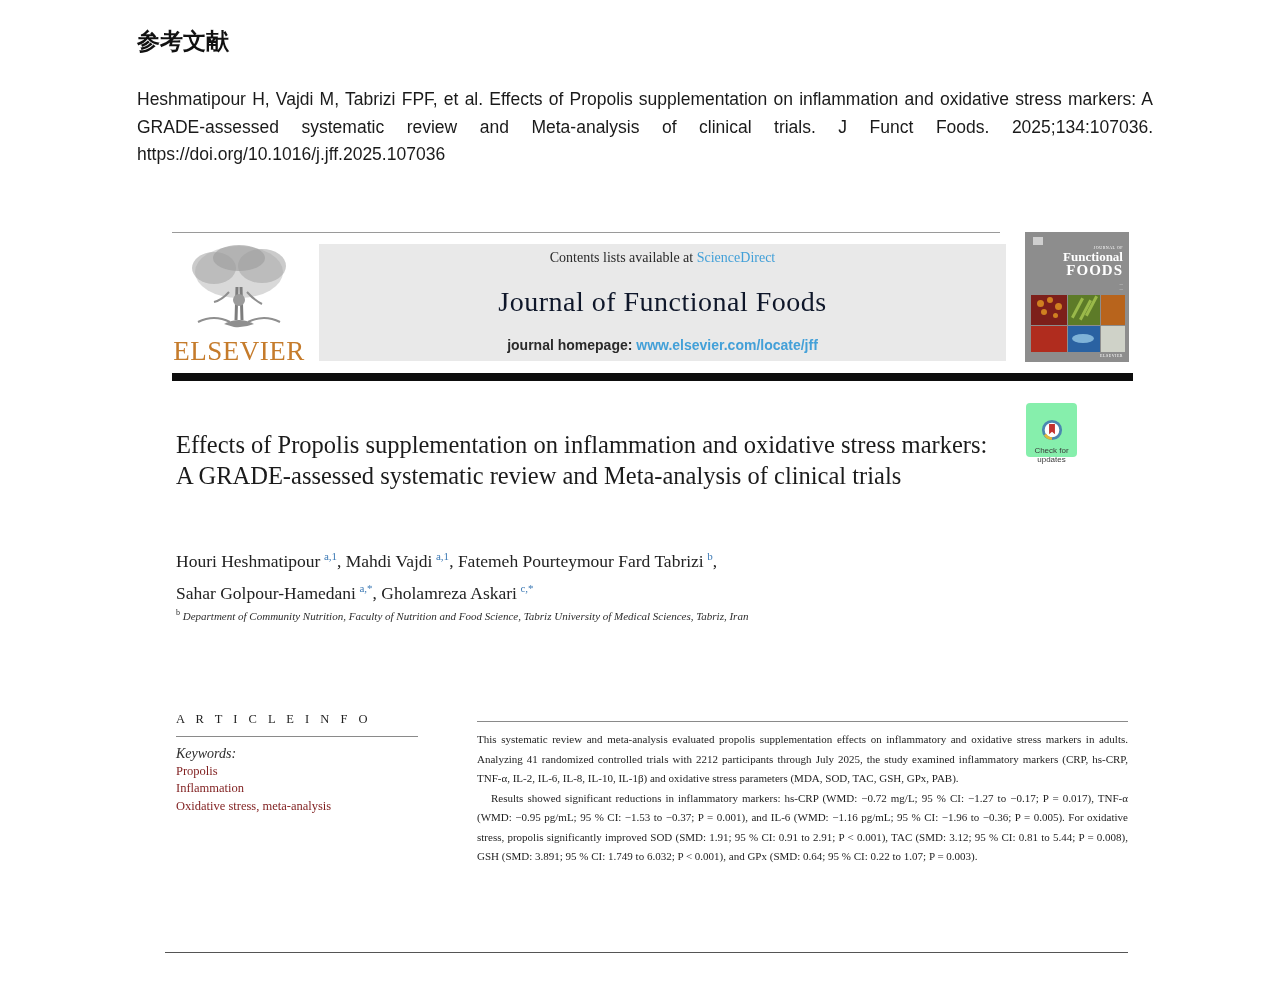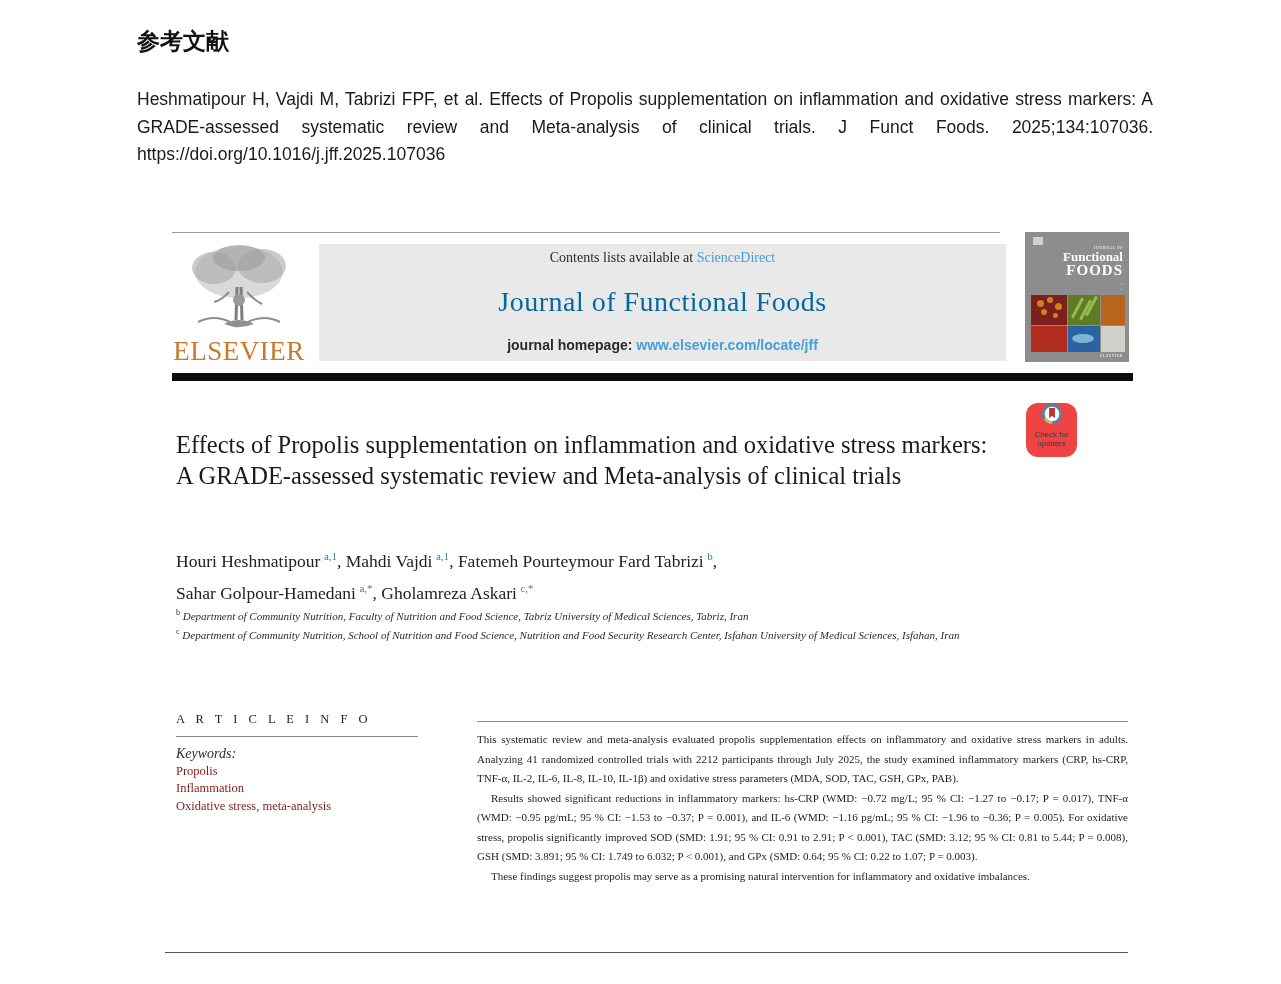--- a/index.html
+++ b/index.html
@@ -36,21 +36,21 @@
     letter-spacing: 0.5px; margin-top: 2px;
   }
   .banner {
     position: absolute; left: 147px; top: 12px; width: 687px; height: 117px;
     background: #e9e9e9; text-align: center;
     display: flex; flex-direction: column; justify-content: space-between;
     padding: 6px 0 8px 0;
   }
   .contents-line { font-size: 14px; color: #2a2a2a; }
   .link-blue { color: #43a0d8; }
-  .journal-title { font-size: 28px; color: #0369a1; letter-spacing: 0.5px; }
+  .journal-title { font-size: 28px; color: #0f172a; letter-spacing: 0.5px; }
   .homepage-line { font-family: "Liberation Sans", sans-serif; font-size: 14px; font-weight: bold; color: #2a2a2a; }
   .homepage-line .link-blue { font-weight: bold; }
 
   
   .cover {
     position: absolute; left: 853px; top: 0; width: 104px; height: 130px;
     background: #8d8d8d; padding: 5px 6px 4px 6px;
     display: flex; flex-direction: column;
   }
   .cover-logo { width: 10px; height: 8px; background: #cfcfcf; margin-left: 2px; }
@@ -72,21 +72,21 @@
   .t5 { background: #2a62a2; position: relative; overflow: hidden; }
   .t5 .fish { position: absolute; left: 4px; top: 8px; width: 22px; height: 9px; background: #7fb3d8; border-radius: 50%; }
   .t6 { background: #cfd2c8; }
   .cover-footer { font-size: 4px; color: #ffffff; text-align: right; margin-top: auto; letter-spacing: 0.5px; }
 
   .black-bar { position: absolute; left: 7px; top: 148px; width: 961px; height: 8px; background: #0d0d0d; }
 
   
   .badge {
     position: absolute; left: 861px; top: 178px; width: 51px; height: 54px;
-    background: #ef4444; border-radius: 12px; text-align: center; padding-top: 0;
+    background: #86efac; border-radius: 4px; text-align: center; padding-top: 16px;
   }
   .badge-text { font-family: "Liberation Sans", sans-serif; font-size: 8px; line-height: 9px; color: #3a3a3a; margin-top: 1px; }
 
   
   .art-title {
     position: absolute; left: 11px; top: 204px; width: 812px;
     font-size: 24.5px; font-weight: normal; color: #1b1b1b; line-height: 31px;
   }
   .authors {
     position: absolute; left: 11px; top: 318px; width: 770px;
@@ -199,34 +199,32 @@
     <span><span>Houri Heshmatipour</span> <sup>a,1</sup><span>, </span></span>
     <span><span>Mahdi Vajdi</span> <sup>a,1</sup><span>, </span></span>
     <span><span>Fatemeh Pourteymour Fard Tabrizi</span> <sup>b</sup><span>,</span></span>
     <br>
     <span><span>Sahar Golpour-Hamedani</span> <sup>a,*</sup><span>, </span></span>
     <span><span>Gholamreza Askari</span> <sup>c,*</sup><span></span></span>
   </div>
 
   <div class="affils">
     <div><sup>b</sup><span> Department of Community Nutrition, Faculty of Nutrition and Food Science, Tabriz University of Medical Sciences, Tabriz, Iran</span></div>
-    <div><sup>c</sup><span> Department of Community Nutrition, School of Nutrition and Food Science, Nutrition and Food Security Research Center, Isfahan University of Medical Sciences, Isfahan, Iran</span></div>
   </div>
 
   <div class="cols">
     <div class="col-left">
       <div class="sec-heading">A R T I C L E  I N F O</div>
       <hr class="sec-rule">
       <div class="kw-label">Keywords:</div>
       <div class="kw-item">Propolis</div>
       <div class="kw-item">Inflammation</div>
       <div class="kw-item">Oxidative stress, meta-analysis</div>
     </div>
     <div class="col-right">
       <hr class="sec-rule">
       <p class="abs-par">This systematic review and meta-analysis evaluated propolis supplementation effects on inflammatory and oxidative stress markers in adults. Analyzing 41 randomized controlled trials with 2212 participants through July 2025, the study examined inflammatory markers (CRP, hs-CRP, TNF-α, IL-2, IL-6, IL-8, IL-10, IL-1β) and oxidative stress parameters (MDA, SOD, TAC, GSH, GPx, PAB).</p>
       <p class="abs-par indent">Results showed significant reductions in inflammatory markers: hs-CRP (WMD: −0.72 mg/L; 95 % CI: −1.27 to −0.17; P = 0.017), TNF-α (WMD: −0.95 pg/mL; 95 % CI: −1.53 to −0.37; P = 0.001), and IL-6 (WMD: −1.16 pg/mL; 95 % CI: −1.96 to −0.36; P = 0.005). For oxidative stress, propolis significantly improved SOD (SMD: 1.91; 95 % CI: 0.91 to 2.91; P &lt; 0.001), TAC (SMD: 3.12; 95 % CI: 0.81 to 5.44; P = 0.008), GSH (SMD: 3.891; 95 % CI: 1.749 to 6.032; P &lt; 0.001), and GPx (SMD: 0.64; 95 % CI: 0.22 to 1.07; P = 0.003).</p>
-      <p class="abs-par indent">These findings suggest propolis may serve as a promising natural intervention for inflammatory and oxidative imbalances.</p>
     </div>
   </div>
 
   <div class="bottom-rule"></div>
 </div>
 
 </body></html>

